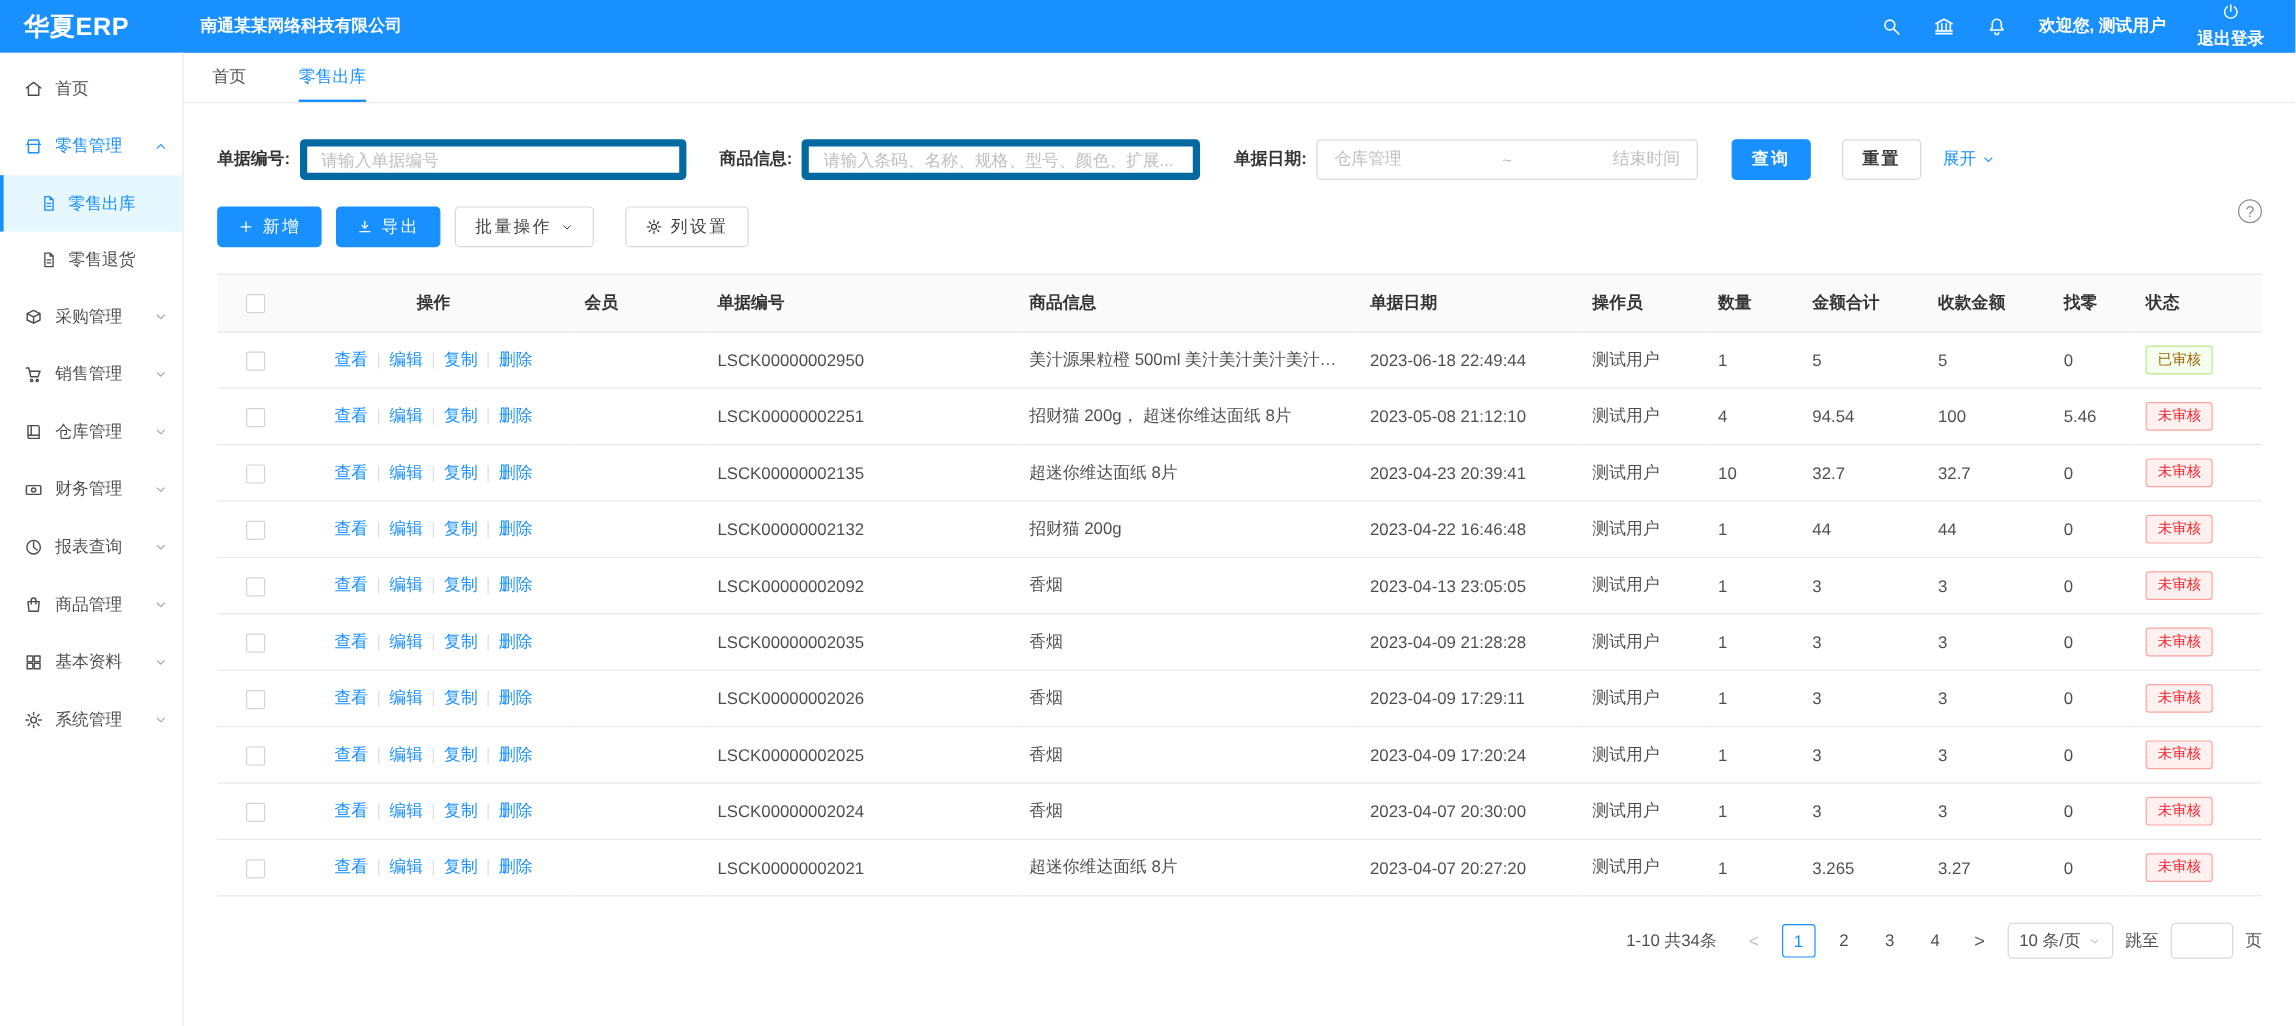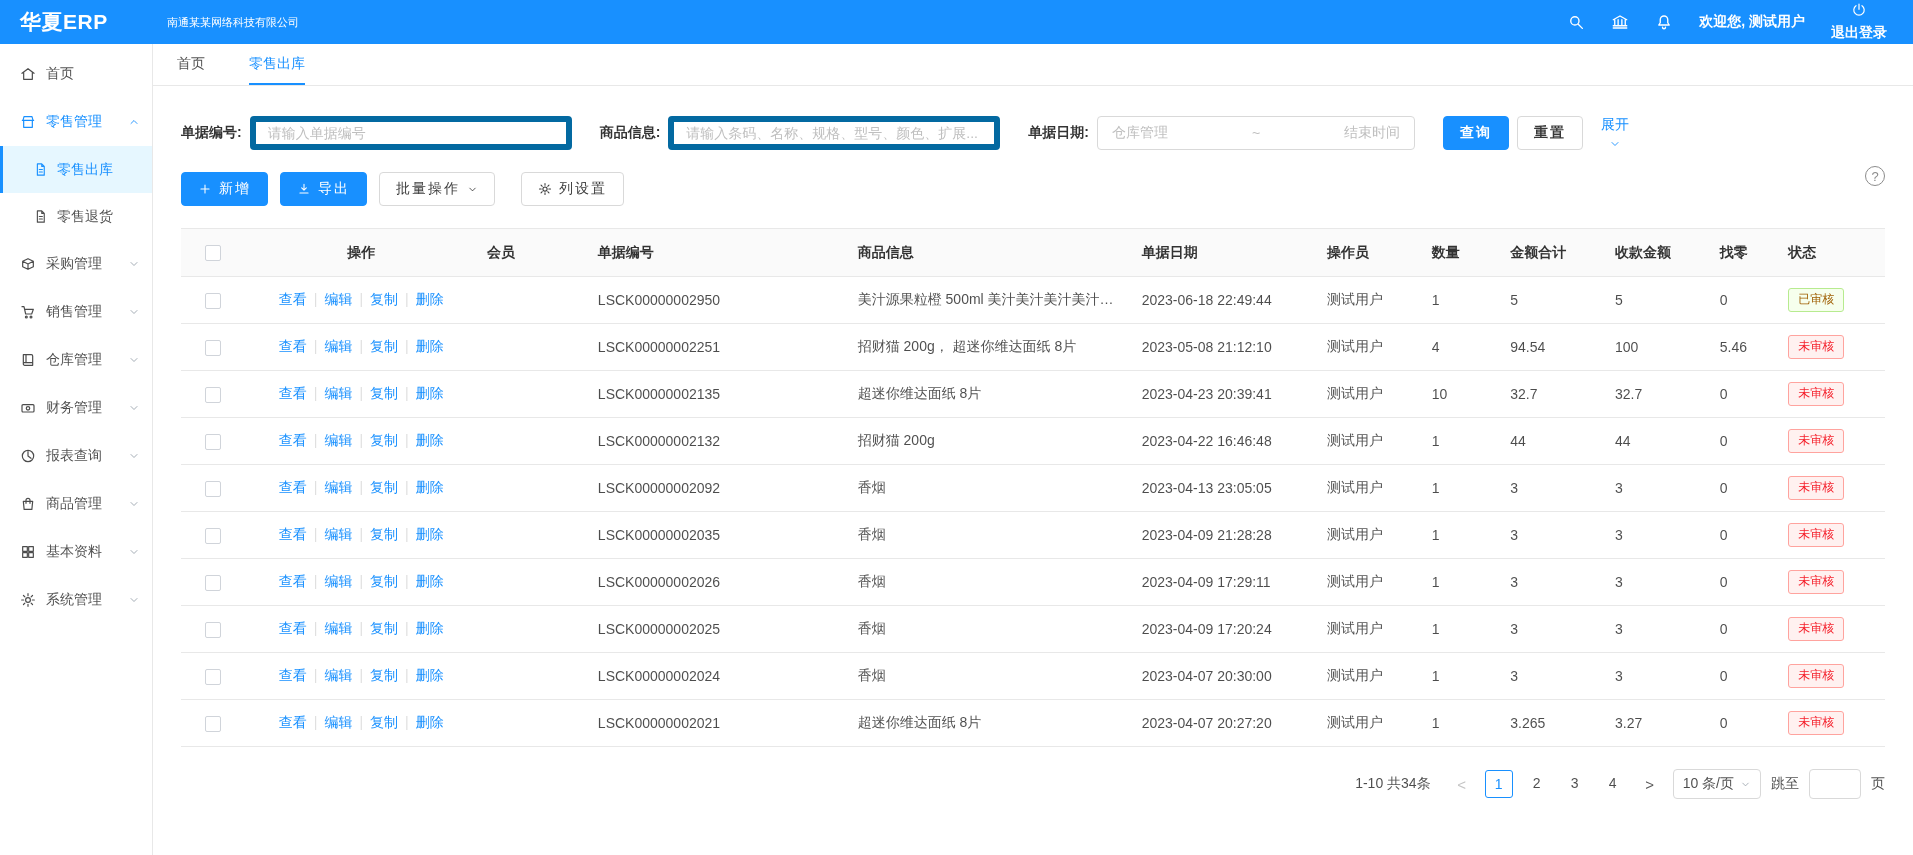--- a/index.html
+++ b/index.html
@@ -5,21 +5,21 @@
   * { margin:0; padding:0; box-sizing:border-box; }
   html,body { width:1913px; height:855px; overflow:hidden; background:#fff;
     font-family:"Liberation Sans","DejaVu Sans",sans-serif; font-size:14px; color:rgba(0,0,0,.75); }
 
   .icon * { fill:none; stroke:currentColor; stroke-width:1.8; stroke-linecap:round; stroke-linejoin:round; }
   svg.icon { display:inline-block; vertical-align:middle; }
 
   
   .topbar { height:44px; background:#1890ff; display:flex; align-items:center; color:#fff; }
   .logo { width:153px; padding-left:20px; font-size:21px; font-weight:bold; letter-spacing:.5px; flex:none; }
-  .company { font-size:11px; font-weight:400; margin-left:14px; }
+  .company { font-size:14px; font-weight:700; margin-left:14px; }
   .topbar-right { margin-left:auto; display:flex; align-items:center; gap:26px; padding-right:26px; }
   .tb-icon { width:18px; height:18px; cursor:pointer; }
   .welcome { font-weight:600; }
   .logout { display:flex; align-items:center; gap:6px; font-weight:600; cursor:pointer;flex-direction:column; }
 
   
   .main { display:flex; height:811px; }
   .sidebar { width:153px; flex:none; border-right:1px solid #e8e8e8; padding-top:6px; background:#fff; }
   .content { flex:1; display:flex; flex-direction:column; min-width:0; }
 
@@ -49,22 +49,22 @@
   .w-bill { width:322px; margin-right:28px; }
   .w-mat { width:332px; margin-right:28px; }
   .date-range { width:318px; height:34px; border:1px solid #d9d9d9; border-radius:4px; display:flex;
     align-items:center; justify-content:space-between; padding:0 14px; color:#bfbfbf; cursor:text; }
   .btn { height:34px; border-radius:4px; border:1px solid #d9d9d9; background:#fff; padding:0 16px;
     font-size:14px; font-family:inherit; color:rgba(0,0,0,.78); cursor:pointer; display:inline-flex;
     align-items:center; gap:7px; letter-spacing:2px; }
   .btn.primary { background:#1890ff; border-color:#1890ff; color:#fff; }
   .btn .b-icon { width:14px; height:14px; }
   .btn-search { margin-left:28px; font-weight:600; }
-  .btn-reset { margin-left:8px; font-weight:600; }
-  .expand-link { color:#1890ff; margin-left:18px; cursor:pointer; display:inline-flex; align-items:center; gap:4px;flex-direction:column; }
+  .btn-reset { margin-left:26px; font-weight:600; }
+  .expand-link { color:#1890ff; margin-left:18px; cursor:pointer; display:inline-flex; align-items:center; gap:4px; }
   .expand-link .b-icon { width:12px; height:12px; }
 
   .toolbar-row { margin-top:22px; display:flex; align-items:center; gap:12px; }
   .btn-colset { margin-left:14px; }
   .help-circle { margin-left:auto; width:20px; height:20px; border:1px solid #8c8c8c; border-radius:50%;
     color:#8c8c8c; font-size:13px; display:flex; align-items:center; justify-content:center; cursor:pointer;
     align-self:flex-start; margin-top:-6px; }
 
   
   table { width:100%; margin-top:22px; border-collapse:collapse; table-layout:fixed; }

